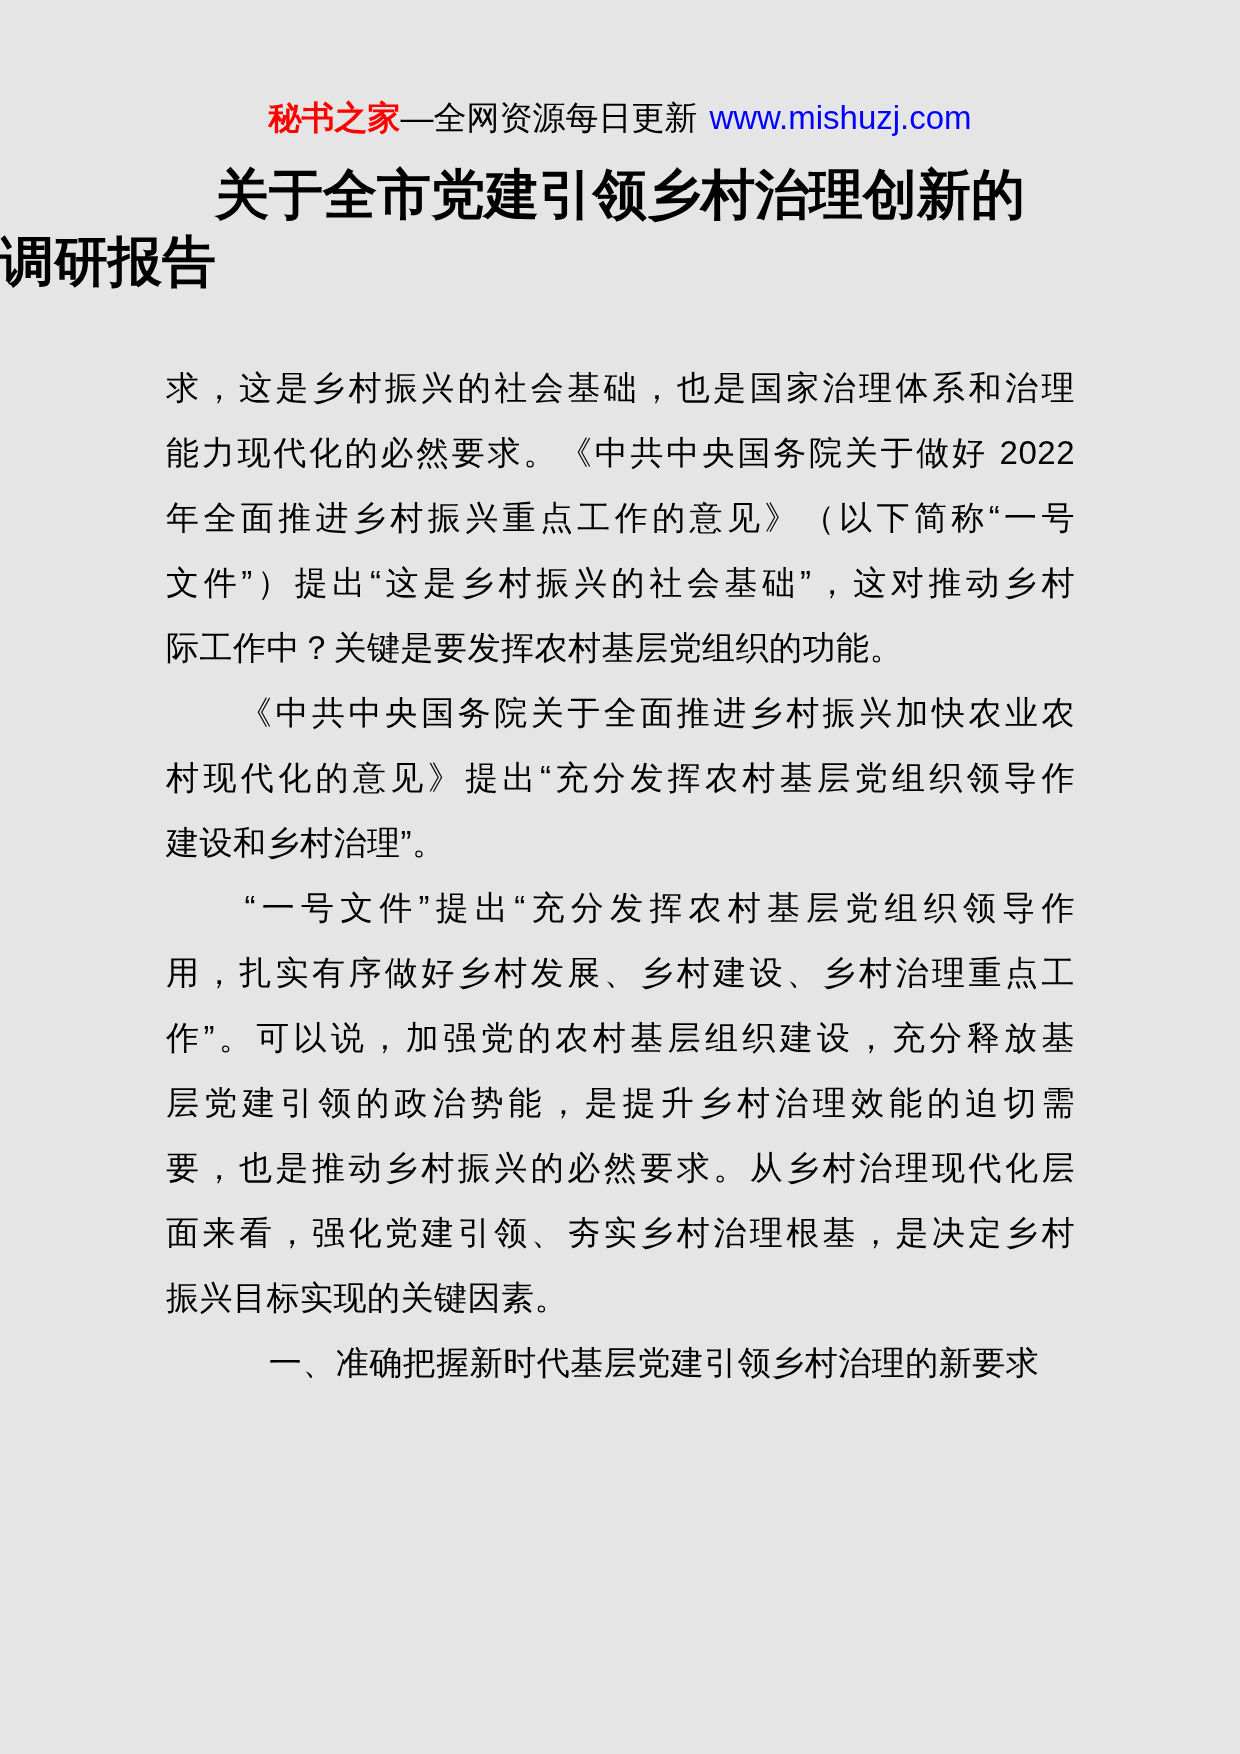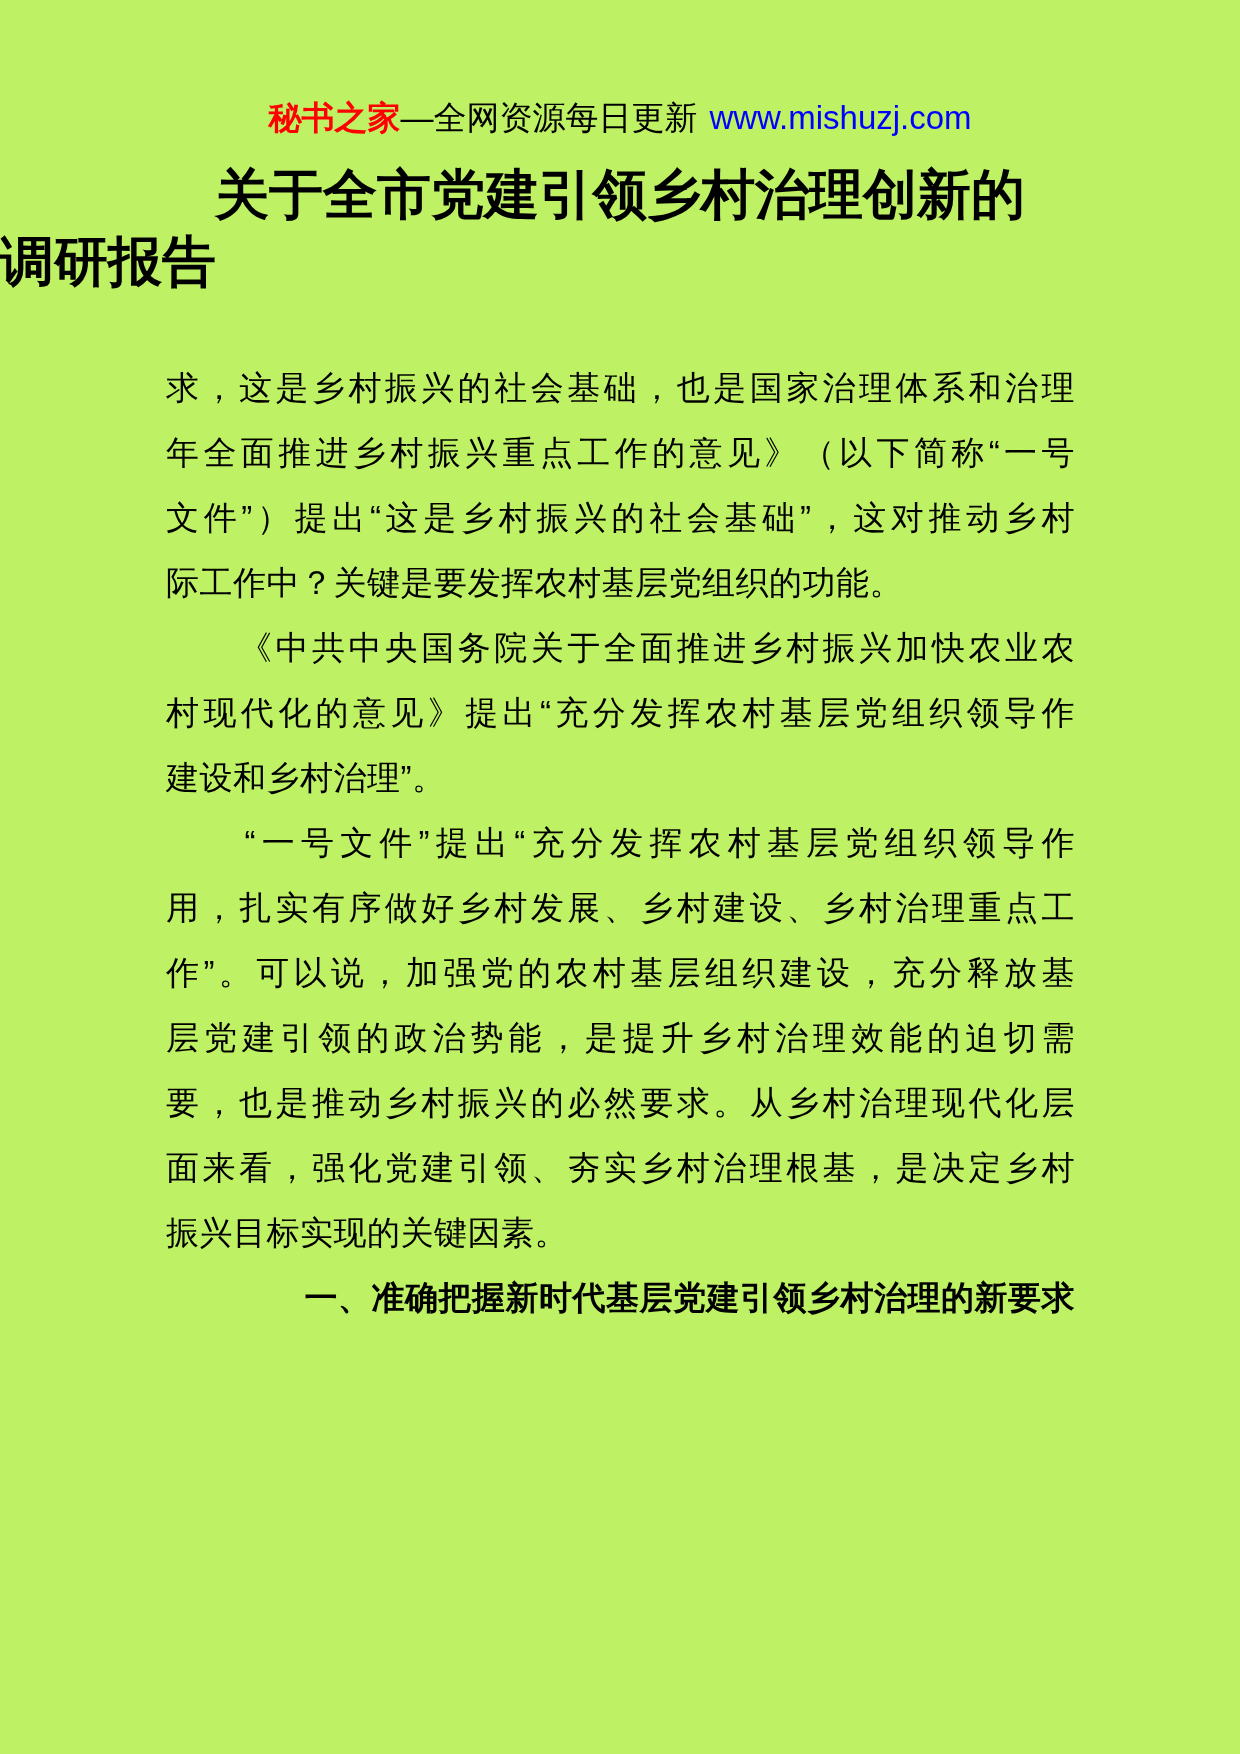--- a/index.html
+++ b/index.html
@@ -5,21 +5,21 @@
   html, body {
     margin: 0;
     padding: 0;
     background: #ffffff;
   }
   .page {
     position: relative;
     width: 1240px;
     height: 1754px;
     margin: 0 auto;
-    background: #bef264;
+    background: #e5e5e5;
     overflow: hidden;
     font-family: "Liberation Sans", sans-serif;
     color: #000000;
   }
   
   .site-header {
     margin-top: 97px;
     text-align: center;
     font-size: 33px;
     line-height: 42px;
@@ -59,42 +59,43 @@
     text-align: justify;
     text-align-last: justify;
     white-space: nowrap;
     overflow: hidden;
   }
   .line.para-last {
     text-align: left;
     text-align-last: left;
   }
   .section-heading {
-    font-weight: bold;
-    text-align: right;
+    font-weight: normal;
+    text-align: center;
     white-space: nowrap;
   }
 </style>
 </head>
 <body>
 
 <div class="page">
 
   <div class="site-header">
     <span class="site-brand">秘书之家</span><span class="site-tagline">—全网资源每日更新</span><span class="site-url">www.mishuzj.com</span>
   </div>
 
   <div class="doc-title">
       <div class="line">关于全市党建引领乡村治理创新的</div>
       <div class="line para-last">调研报告</div>
     </div>
 
   <div class="content">
     <div class="paragraph">
         <div class="line">求，这是乡村振兴的社会基础，也是国家治理体系和治理</div>
+        <div class="line">能力现代化的必然要求。《中共中央国务院关于做好 2022</div>
         <div class="line">年全面推进乡村振兴重点工作的意见》（以下简称“一号</div>
         <div class="line">文件”）提出“这是乡村振兴的社会基础”，这对推动乡村</div>
         <div class="line para-last">际工作中？关键是要发挥农村基层党组织的功能。</div>
       </div>
     <div class="paragraph">
         <div class="line">　　《中共中央国务院关于全面推进乡村振兴加快农业农</div>
         <div class="line">村现代化的意见》提出“充分发挥农村基层党组织领导作</div>
         <div class="line para-last">建设和乡村治理”。</div>
       </div>
     <div class="paragraph">

